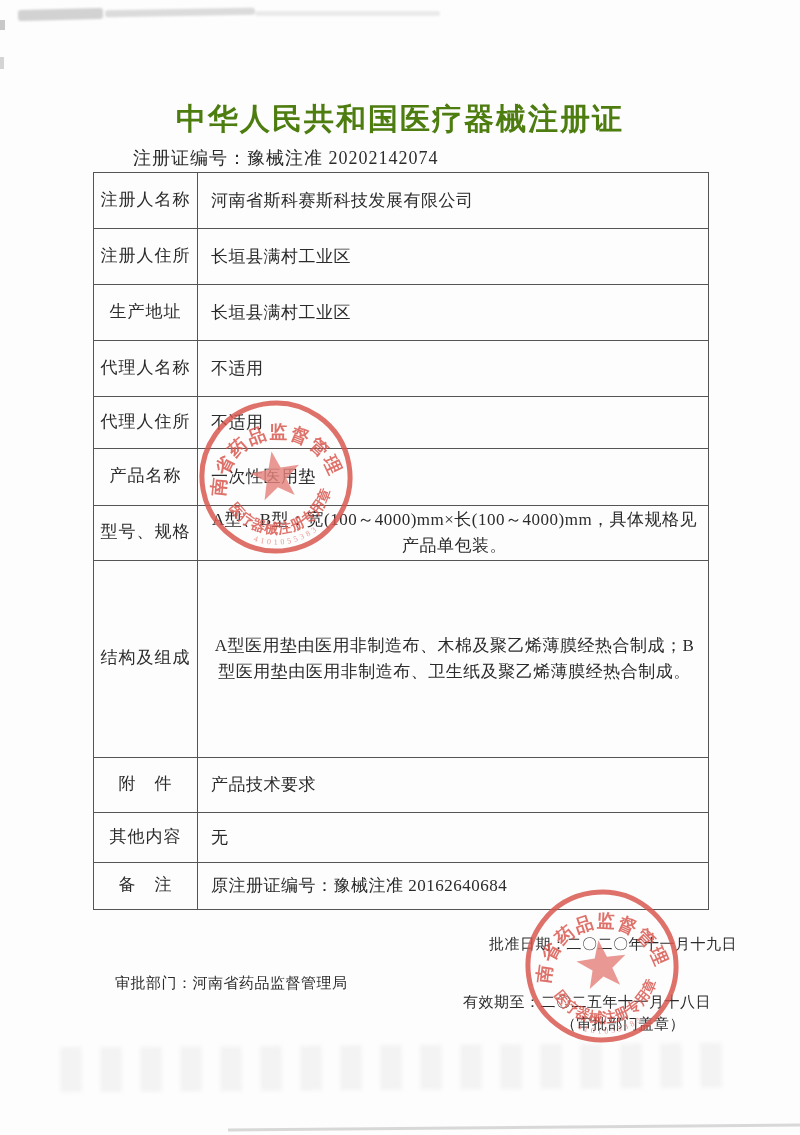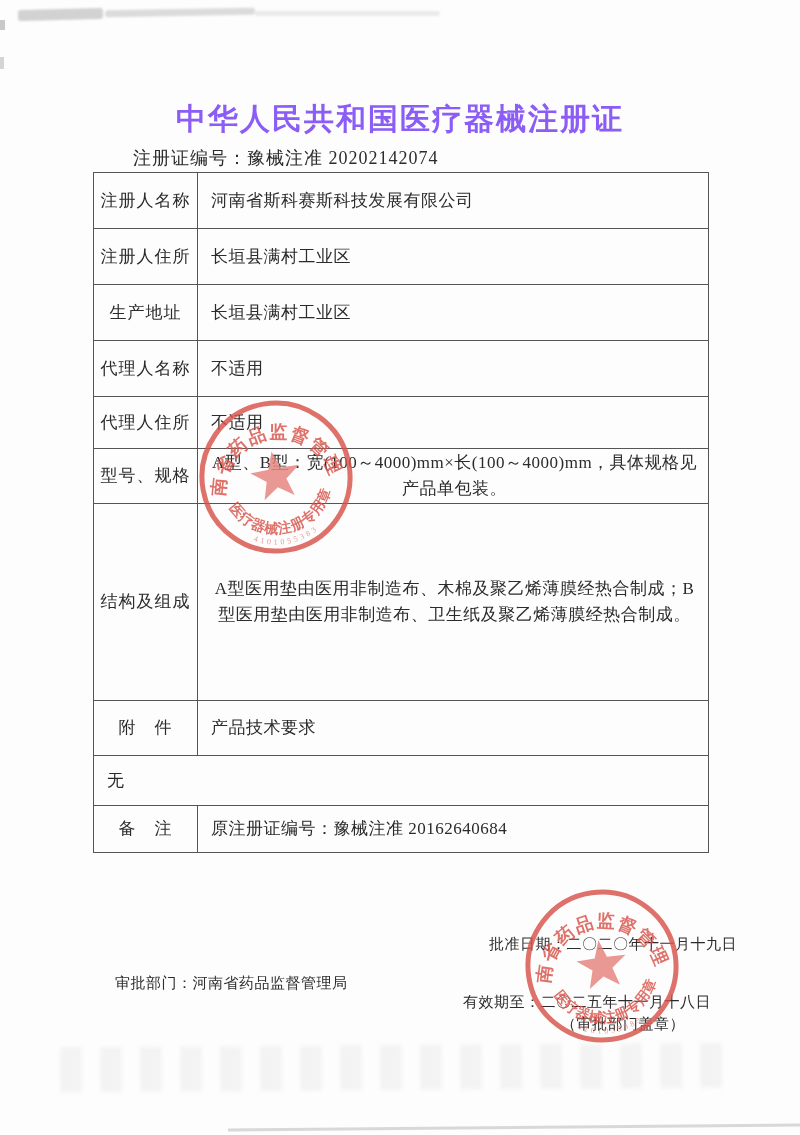--- a/index.html
+++ b/index.html
@@ -6,39 +6,39 @@
   html,body{ margin:0; padding:0; background:#e9e9e9; }
   #page{
     position:relative; width:800px; height:1135px; margin:0 auto;
     background:#fdfdfd; overflow:hidden;
     font-family:"Liberation Serif","DejaVu Serif",serif; color:var(--ink);
   }
   
   .doc-title{
     position:absolute; top:99px; left:0; width:800px;
     text-align:center; font-size:30px; font-weight:700; letter-spacing:2px;
-    color:#8b5cf6;
+    color:#4d7c0f;
   }
   .cert-line{
     position:absolute; top:146px; left:133px; font-size:18px; letter-spacing:1px;
     white-space:nowrap;
     text-align:right;
   }
   
   .cert-table{
     position:absolute; left:93px; top:172px; width:616px;
     border:1px solid var(--line); box-sizing:border-box;
     background:transparent;
   }
   .t-row{ display:flex; box-sizing:border-box; border-bottom:1px solid var(--line); }
   .t-row:last-child{ border-bottom:none; }
   .t-cell{ box-sizing:border-box; display:flex; align-items:center; font-size:17px; line-height:26px;text-align:center; }
   .t-label{
     width:104px; border-right:1px solid var(--line); justify-content:center;
-    text-align:center; letter-spacing:1px; flex:none; padding:0 3px;
+    text-align:center; letter-spacing:1px; flex:none; padding:0 3px;font-family:Liberation Mono, monospace;
   }
   .t-value{ flex:1; padding:3px 10px 3px 13px; letter-spacing:0.5px; }
   
   .foot{ position:absolute; font-size:15px; letter-spacing:0.5px; white-space:nowrap; }
   .f-dept{ left:115px; top:974px;text-align:center; }
   .f-date{ left:463px; top:935px;margin-left:26px; }
   .f-valid{ left:463px; top:993px; }
   .f-sealnote{ left:561px; top:1015px; }
   
   .stamp{ position:absolute; width:170px; height:170px; opacity:0.82; pointer-events:none; }
@@ -92,33 +92,38 @@
       <div class="t-cell t-value">长垣县满村工业区</div>
     </div>
     <div class="t-row" style="height:56px">
       <div class="t-cell t-label">代理人名称</div>
       <div class="t-cell t-value">不适用</div>
     </div>
     <div class="t-row" style="height:52px">
       <div class="t-cell t-label">代理人住所</div>
       <div class="t-cell t-value">不适用</div>
     </div>
+    <div class="t-row" style="height:57px">
+      <div class="t-cell t-label">产品名称</div>
+      <div class="t-cell t-value">一次性医用垫</div>
+    </div>
     <div class="t-row" style="height:55px">
       <div class="t-cell t-label">型号、规格</div>
       <div class="t-cell t-value">A型、B型：宽(100～4000)mm×长(100～4000)mm，具体规格见产品单包装。</div>
     </div>
     <div class="t-row" style="height:197px">
       <div class="t-cell t-label">结构及组成</div>
       <div class="t-cell t-value">A型医用垫由医用非制造布、木棉及聚乙烯薄膜经热合制成；B型医用垫由医用非制造布、卫生纸及聚乙烯薄膜经热合制成。</div>
     </div>
     <div class="t-row" style="height:55px">
       <div class="t-cell t-label">附　件</div>
       <div class="t-cell t-value">产品技术要求</div>
     </div>
     <div class="t-row" style="height:50px">
+      <div class="t-cell t-label">其他内容</div>
       <div class="t-cell t-value">无</div>
     </div>
     <div class="t-row" style="height:46px">
       <div class="t-cell t-label">备　注</div>
       <div class="t-cell t-value">原注册证编号：豫械注准 20162640684</div>
     </div>
   </div>
 
   <div class="foot f-dept">
     <span>审批部门：</span><span>河南省药品监督管理局</span>

